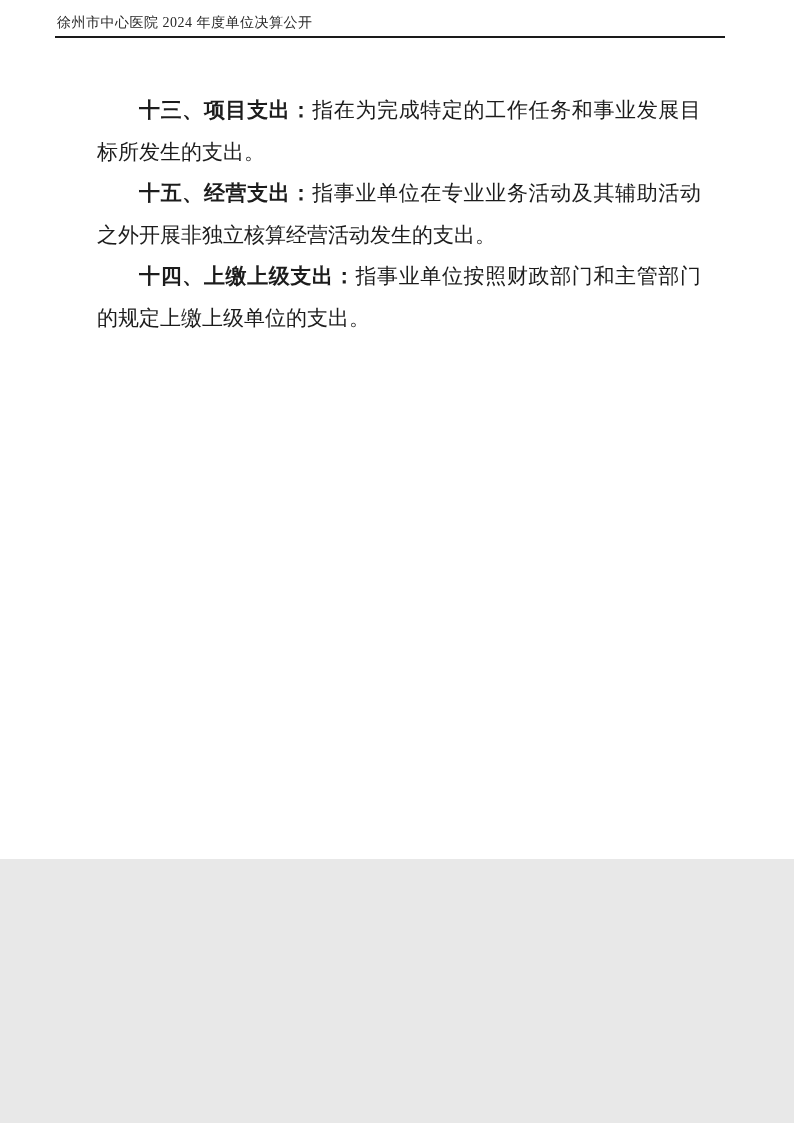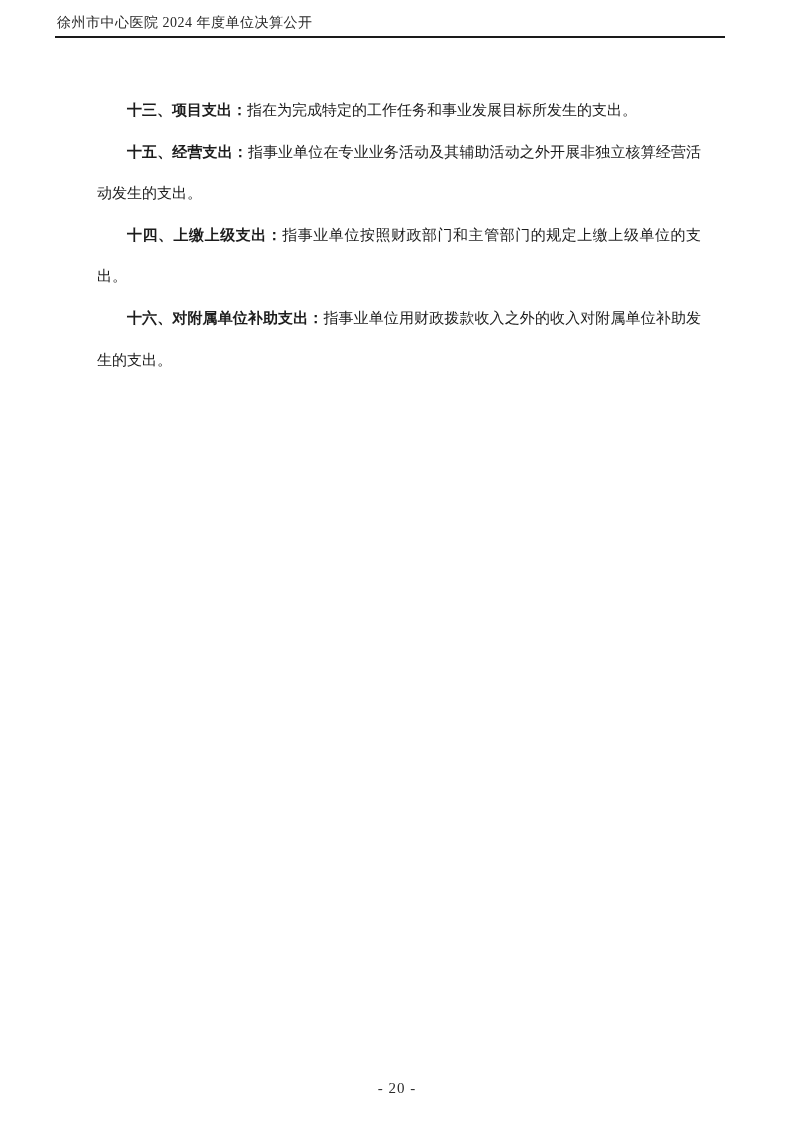--- a/index.html
+++ b/index.html
@@ -3,21 +3,21 @@
 <meta charset="utf-8">
 <style>
   html, body {
     margin: 0;
     padding: 0;
     background: #e8e8e8;
   }
   .page {
     position: relative;
     width: 794px;
-    height: 1123px;
+    height: 859px;
     margin: 0 auto;
     background: #ffffff;
     font-family: "Liberation Serif", "DejaVu Serif", serif;
     color: #1c1c1c;
     overflow: hidden;
   }
   .doc-header-title {
     position: absolute;
     left: 57px;
     top: 14px;
@@ -35,21 +35,21 @@
     border-top: 2px solid #1a1a1a;
   }
   .doc-body {
     position: absolute;
     left: 97px;
     top: 90px;
     width: 604px;
   }
   .doc-body p {
     margin: 0;
-    font-size: 15px;
+    font-size: 21px;
     line-height: 41.6px;
     text-align: justify;
     text-justify: inter-character;
     text-indent: 2em;
     word-break: break-all;
   }
   .para-lead {
     font-weight: 700;
   }
   .page-number {
@@ -68,18 +68,17 @@
 
 <div class="page">
 
   <div class="doc-header-title">徐州市中心医院 2024 年度单位决算公开</div>
   <div class="doc-header-rule"></div>
 
   <div class="doc-body">
     <p><span class="para-lead">十三、项目支出：</span><span>指在为完成特定的工作任务和事业发展目标所发生的支出。</span></p>
     <p><span class="para-lead">十五、经营支出：</span><span>指事业单位在专业业务活动及其辅助活动之外开展非独立核算经营活动发生的支出。</span></p>
     <p><span class="para-lead">十四、上缴上级支出：</span><span>指事业单位按照财政部门和主管部门的规定上缴上级单位的支出。</span></p>
-    <p><span class="para-lead">十六、对附属单位补助支出：</span><span>指事业单位用财政拨款收入之外的收入对附属单位补助发生的支出。</span></p>
   </div>
 
   <div class="page-number">- 20 -</div>
 
 </div>
 
 </body></html>

